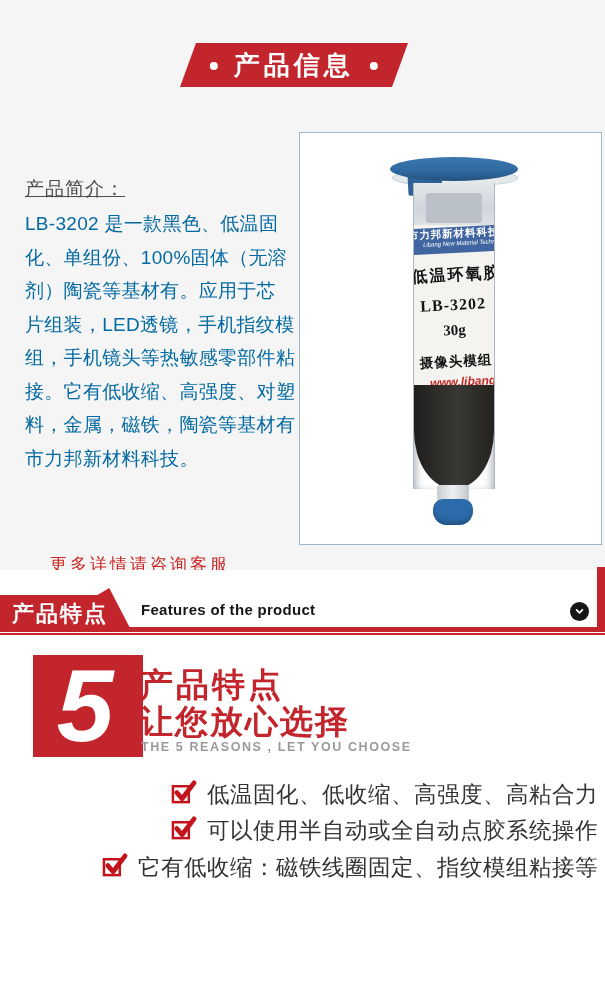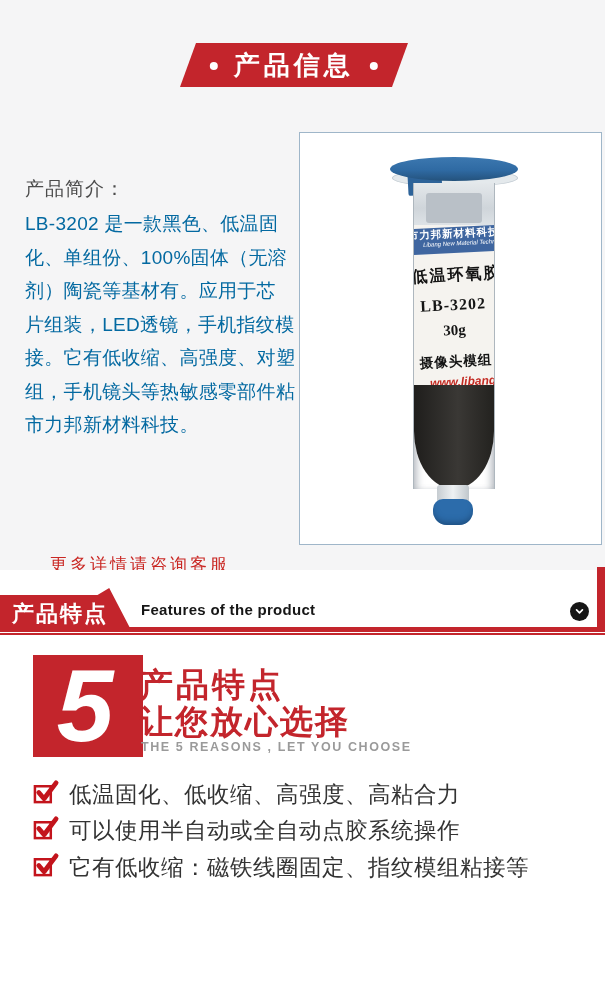--- a/index.html
+++ b/index.html
@@ -9,21 +9,21 @@
 
   
   .info-section { position:absolute; left:0; top:0; width:605px; height:570px; background:#f5f5f6; }
 
   .banner-para { position:absolute; left:188px; top:43px; width:212px; height:44px;
     background:#c3252c; transform:skewX(-20deg); display:flex; align-items:center; justify-content:center; }
   .banner-inner { transform:skewX(20deg); display:flex; align-items:center; gap:16px; }
   .banner-dot { width:8px; height:8px; border-radius:50%; background:#ffffff; }
   .banner-text { color:#ffffff; font-size:26px; font-weight:bold; letter-spacing:4px; white-space:nowrap; }
 
-  .intro-heading { position:absolute; left:25px; top:176px; font-size:19px; color:#4c4c4c; letter-spacing:1px; }
+  .intro-heading { position:absolute; left:25px; top:176px; font-size:19px; color:#4c4c4c; letter-spacing:1px;text-decoration:underline; }
   .intro-lines { position:absolute; left:25px; top:207px; font-size:19px; color:#0369a1; line-height:33.5px; letter-spacing:0.3px; }
   .intro-lines div { white-space:nowrap; }
   .intro-note { position:absolute; left:50px; top:506px; font-size:17px; color:#c92723; letter-spacing:3px; white-space:nowrap;margin-top:47px; }
 
   
   .photo-box { position:absolute; left:299px; top:132px; width:303px; height:413px;
     background:#ffffff; border:1px solid #9fb6c9; }
 
   .cap-flange { position:absolute; left:92px; top:36px; width:126px; height:18px; border-radius:50%;
     background:#e4e9ec; border:1px solid #c3ccd3; }
@@ -74,21 +74,21 @@
   
   .five-square { position:absolute; left:33px; top:655px; width:110px; height:102px; background:#c3252c;
     display:flex; align-items:center; justify-content:center; overflow:hidden; }
   .five-square span { color:#ffffff; font-size:102px; font-weight:bold; font-style:italic; line-height:96px; padding-right:6px; }
   .five-t1 { position:absolute; left:140px; top:663px; color:#c3252c; font-size:33px; font-weight:bold; letter-spacing:3px; white-space:nowrap; }
   .five-t2 { position:absolute; left:140px; top:700px; color:#c3252c; font-size:33px; font-weight:bold; letter-spacing:2px; white-space:nowrap; }
   .five-sub { position:absolute; left:141px; top:740px; color:#9a9a9a; font-size:12.5px; font-weight:bold; letter-spacing:1.6px; white-space:nowrap; }
 
   
   .feature-list { position:absolute; left:33px; top:779px; width:565px; list-style:none; }
-  .feature-list li { display:flex; align-items:flex-start; height:36.4px; }
+  .feature-list li { display:flex; align-items:flex-start; height:36.4px;justify-content:flex-end; }
   .feature-list svg { width:25px; height:25px; overflow:visible; flex-shrink:0; margin-right:11px; margin-top:1px; }
   .feature-list span { font-size:22.5px; color:#333333; letter-spacing:0.5px; white-space:nowrap; }
 </style>
 </head>
 <body>
 
 <div class="page">
 
   <section class="info-section">
 
@@ -99,22 +99,23 @@
         <span class="banner-dot"></span>
       </div>
     </div>
 
     <div class="intro-heading">产品简介：</div>
     <div class="intro-lines">
       <div>LB-3202 是一款黑色、低温固</div>
       <div>化、单组份、100%固体（无溶</div>
       <div>剂）陶瓷等基材有。应用于芯</div>
       <div>片组装，LED透镜，手机指纹模</div>
+      <div>组，手机镜头等热敏感零部件粘</div>
       <div>接。它有低收缩、高强度、对塑</div>
-      <div>组，手机镜头等热敏感零部件粘</div>
+      <div>料，金属，磁铁，陶瓷等基材有</div>
       <div>市力邦新材料科技。</div>
     </div>
     <div class="intro-note">更多详情请咨询客服</div>
 
     <div class="photo-box">
       <div class="cap-flange"></div>
       <div class="cap-tab"></div>
       <div class="cap-disc"></div>
 
       <div class="barrel">

